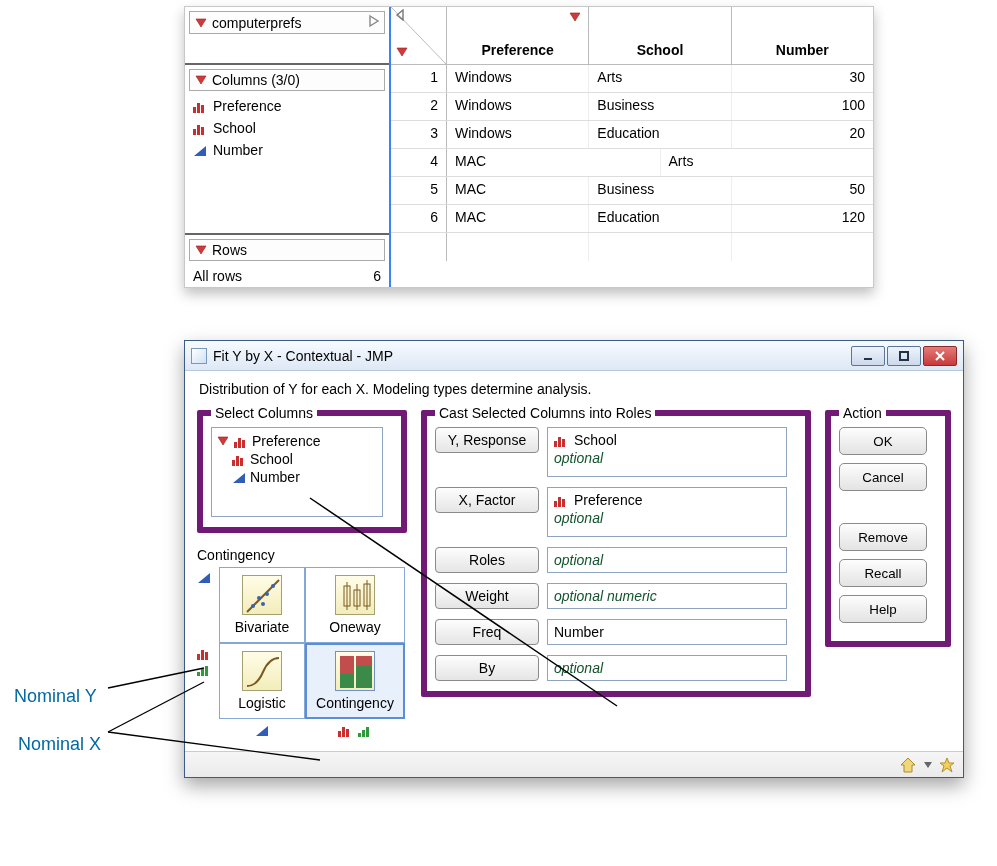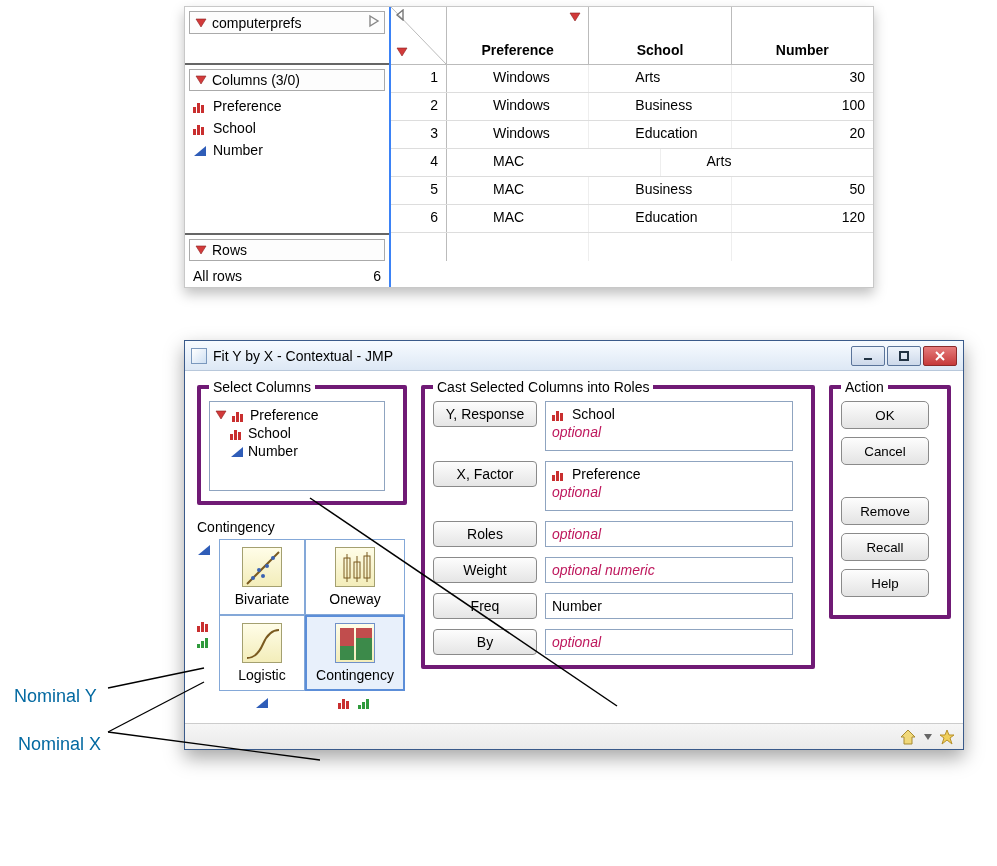--- a/index.html
+++ b/index.html
@@ -88,21 +88,21 @@
   .dt-corner-cols { flex:1; display:flex; }
   .dt-th {
     flex:1; border-right:1px solid #bbb;
     display:flex; align-items:flex-end; justify-content:center;
     font-weight:bold; padding-bottom:6px;
     position:relative;
   }
   .dt-th:last-child{border-right:none;}
   .dt-row { display:flex; height:28px; border-bottom:1px solid #ddd;}
   .dt-rownum { width:56px; text-align:right; padding:4px 8px; border-right:1px solid #bbb;}
-  .dt-cell { flex:1; padding:4px 8px; border-right:1px solid #eee;margin-left:38px;}
+  .dt-cell { flex:1; padding:4px 8px; border-right:1px solid #eee;}
   .dt-cell.num { text-align:right; }
   .dt-cell:last-child{border-right:none;}
 
   
   .dlg {
     position:absolute;
     left: 184px;
     top: 340px;
     width: 780px;
     border: 1px solid #3a5a8a;
@@ -127,21 +127,21 @@
     display:flex;align-items:center;justify-content:center;margin-left:2px;
     background:linear-gradient(to bottom,#eef4fb,#cdd9ea);}
   .winbtn.close{ background:linear-gradient(to bottom,#e57b7b,#c63a3a); border-color:#8b2a2a;}
   .winbtn svg{display:block;}
 
   .dlg-body { padding: 8px 12px 10px 12px; }
   .dlg-desc { padding: 2px 0 8px 2px; }
 
   .dlg-main { display:flex; gap:14px; align-items:flex-start;}
   fieldset.grp {
-    border:4px solid #701a75;
+    border:6px solid #701a75;
     border-radius:2px;
     margin:0; padding:6px 18px 10px 8px;
   }
   fieldset.grp > legend { padding:0 4px; }
 
   
   .sel-cols { width: 210px; }
   .sel-list {
     border:1px solid #8fa4c0;
     background:#fff;
@@ -193,21 +193,21 @@
   }
   .role-box {
     flex:1;
     min-height:50px;
     border:1px solid #8fa4c0;
     background:#fff;
     padding:4px 6px;
   }
   .role-box.single{min-height:26px;}
   .role-box .asg { display:flex;align-items:center; gap:6px; }
-  .role-box .opt { color:#be185d; font-style:italic; margin-top:2px;}
+  .role-box .opt { color:#14532d; font-style:italic; margin-top:2px;}
   .role-box.single .opt{margin-top:0;}
 
   
   .actions { width:112px; }
   .act-btn {
     display:block; width:88px; height:28px; margin:0 auto 8px auto;
     border:1px solid #8a8a8a; border-radius:5px;
     background:linear-gradient(to bottom,#fdfdfd,#e3e3e3);
   }
 
@@ -415,20 +415,21 @@
       <div class="winbtn close">
           <svg width="12" height="12">
             <line x1="2" y1="2" x2="10" y2="10" stroke="#fff" stroke-width="2"></line>
             <line x1="10" y1="2" x2="2" y2="10" stroke="#fff" stroke-width="2"></line>
           </svg>
         </div>
     </div>
   </div>
 
   <div class="dlg-body">
+    <div class="dlg-desc">Distribution of Y for each X. Modeling types determine analysis.</div>
 
     <div class="dlg-main">
 
       <div>
         <fieldset class="grp sel-cols">
           <legend>Select Columns</legend>
           <div class="sel-list">
             <div class="sel-item">
               <span class="disclose-icon"><svg width="14" height="14">
                     <use href="#disclose-red"></use>

